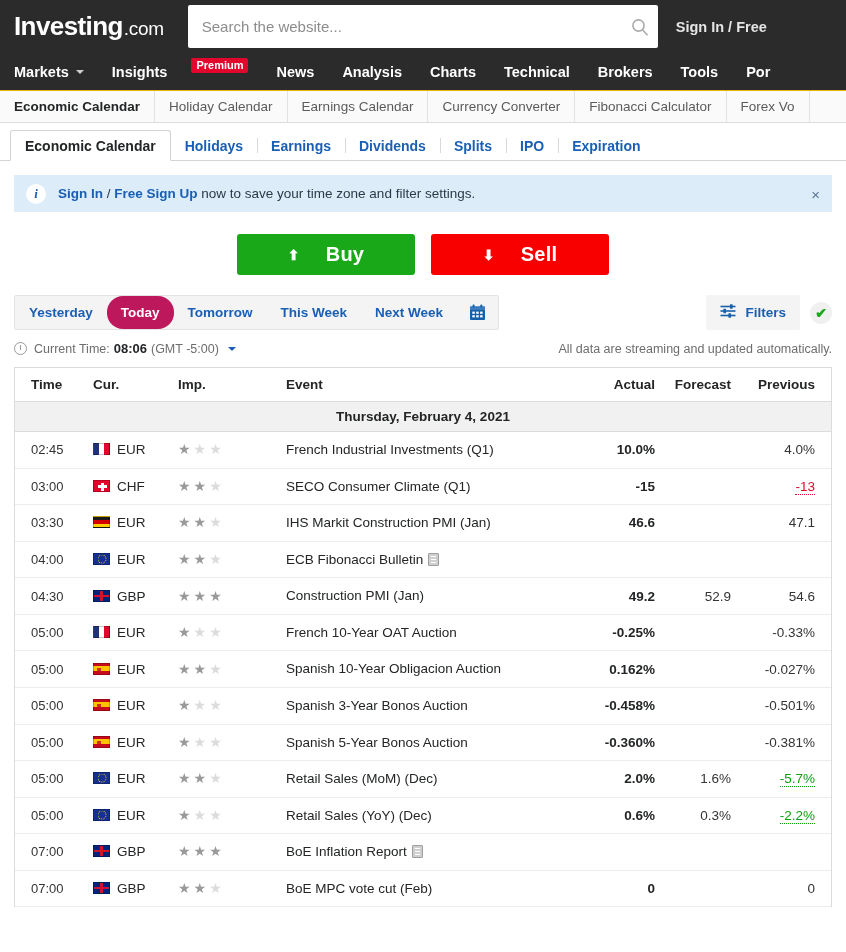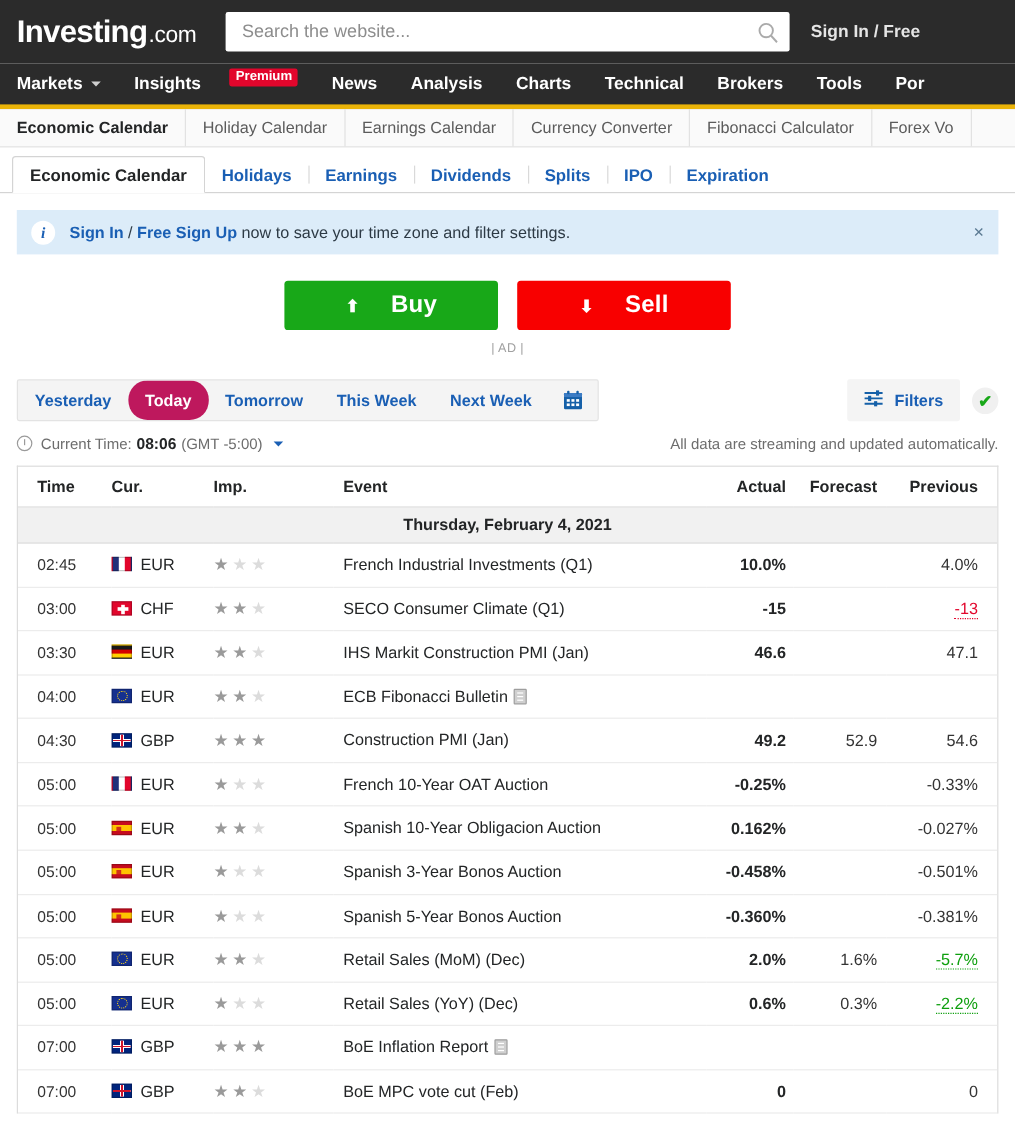--- a/index.html
+++ b/index.html
@@ -17,39 +17,39 @@
     background:#2b2b2b; height:53px; display:flex; align-items:center;
     padding:0 0 0 14px; position:relative;
   }
   .logo { display:flex; align-items:baseline; color:#fff; user-select:none; }
   .logo .brand {
     font-size:26px; font-weight:bold; letter-spacing:-0.6px;
     font-family:"Liberation Sans", sans-serif; position:relative;
   }
   .logo .dotcom { font-size:19px; font-weight:normal; letter-spacing:-0.3px; margin-left:1px; }
   .searchwrap {
-    margin-left:24px; width:470px; height:33px; background:#fff;
+    margin-left:24px; width:470px; height:43px; background:#fff;
     border-radius:2px; display:flex; align-items:center; padding:0 8px 0 12px;
     position:relative;
   }
   .searchwrap input {
     border:0; outline:0; width:100%; height:100%; font-size:15px;
     color:#767676; font-family:"Liberation Sans", sans-serif; background:transparent;
   }
   .searchwrap input::placeholder { color:#8d8d8d; }
   .search-ico { flex:0 0 auto; opacity:.55; display:flex; }
   .signin {
     margin-left:18px; color:#e5e5e5; font-weight:bold; font-size:14.5px;
     white-space:nowrap;
   }
 
   
   .mainnav {
     background:#2b2b2b; height:38px; display:flex; align-items:center;
-    padding-left:14px; gap:0; border-bottom:4px solid #eab308;
+    padding-left:14px; gap:0; border-bottom:1px solid #eab308;
   }
   .mainnav .nav-item {
     color:#fff; font-weight:bold; font-size:14.5px; white-space:nowrap;
     padding:0 14px; display:flex; align-items:center; height:100%;
     position:relative;
   }
   .mainnav .nav-item:first-child { padding-left:0; }
   .caret-dn {
     display:inline-block; margin-left:7px; width:0; height:0;
     border-left:4px solid transparent; border-right:4px solid transparent;
@@ -329,21 +329,20 @@
   <div class="adbtns">
     <div class="adbtn buy">
       <span class="arr">⬆</span>
       <span>Buy</span>
     </div>
     <div class="adbtn sell">
       <span class="arr">⬇</span>
       <span>Sell</span>
     </div>
   </div>
-  <div class="adlabel">| AD |</div>
 </div>
 
 <div class="daybar">
   <div class="dayleft">
     <div class="day">Yesterday</div>
     <div class="day active">Today</div>
     <div class="day">Tomorrow</div>
     <div class="day">This Week</div>
     <div class="day">Next Week</div>
     <div class="day calico">

